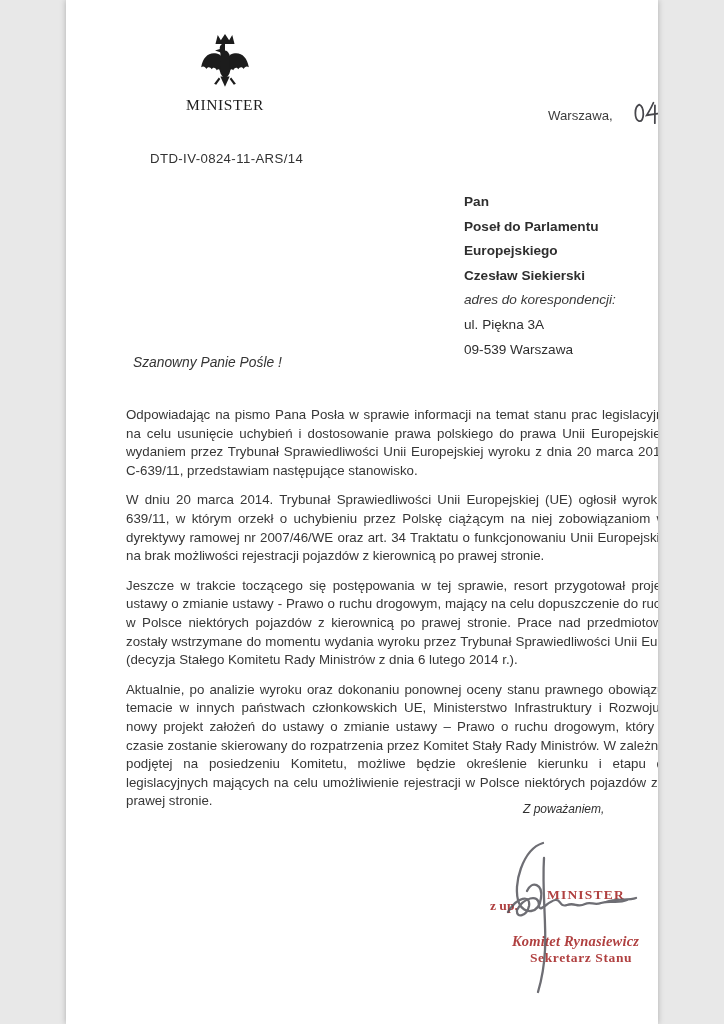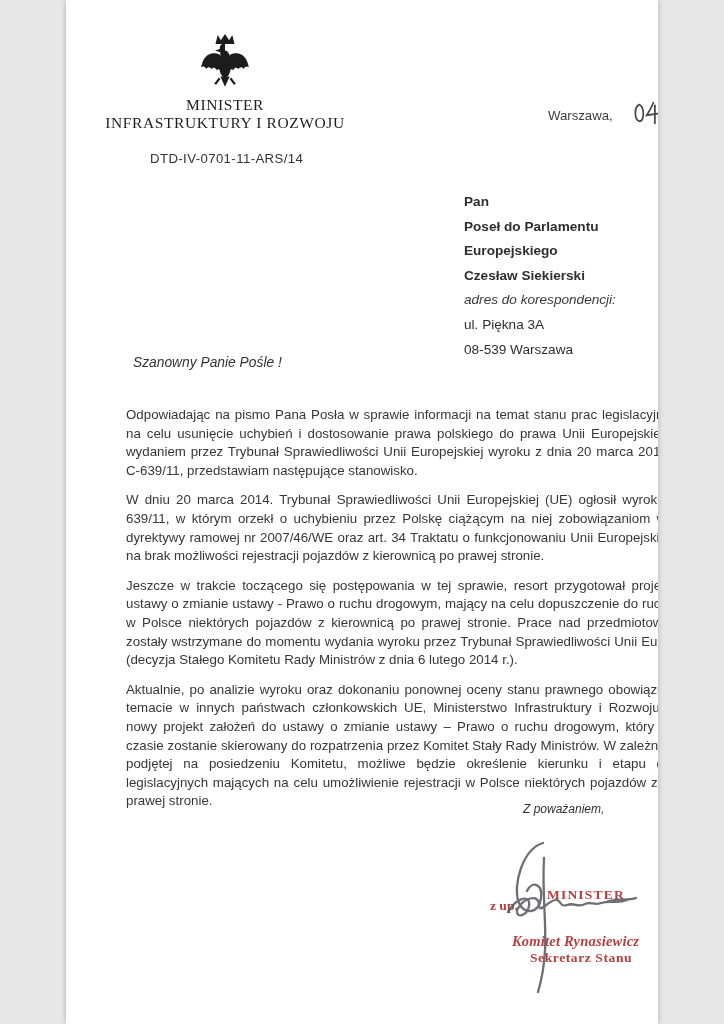--- a/index.html
+++ b/index.html
@@ -101,44 +101,43 @@
 
         <path d="M29,21 C38,17 45,22 47,33 c-2,-1.4 -4,-0.4 -5,1.8 c-1.2,-2.4 -4,-2.2 -5,0.2 c-1.2,-2.4 -4.2,-2 -5,1 c-1.4,-1.8 -3.6,-1.2 -4,1 l0,-14 z"></path>
 
         <path d="M19.5,42 l4.5,10 4.5,-10 z"></path>
 
         <path d="M18,43 l-4.5,6 2,1 4,-5.5 z"></path>
         <path d="M30,43 l4.5,6 -2,1 -4,-5.5 z"></path>
       </g>
     </svg>
     <p class="org-line first">MINISTER</p>
-    <p class="org-line">INFRASTRUKTURY I ROZWOJU</p>
   </div>
 
   <div class="date-line">
     <span>Warszawa,</span>
     <svg class="hand-day" viewBox="0 0 36 28" aria-hidden="true">
       <g fill="none" stroke="#47474c" stroke-width="2" stroke-linecap="round">
         <path d="M10,4 C4,6 3,20 8.5,22.5 C14.5,24.5 16,7 10,4 Z"></path>
         <path d="M26,3 C23,9 20,13 17.5,16.5 L30,15.5"></path>
         <path d="M27.5,6 L26,26"></path>
       </g>
     </svg>
     <span>czerwca 2014 r.</span>
   </div>
 
-  <div class="reference">DTD-IV-0701-11-ARS/14</div>
+  <div class="reference">DTD-IV-0824-11-ARS/14</div>
 
   <div class="recipient">
     <div class="b">Pan</div>
     <div class="b">Poseł do Parlamentu Europejskiego</div>
     <div class="b">Czesław Siekierski</div>
     <div class="i">adres do korespondencji:</div>
     <div>ul. Piękna 3A</div>
-    <div>08-539 Warszawa</div>
+    <div>09-539 Warszawa</div>
   </div>
 
   <div class="salutation">Szanowny Panie Pośle !</div>
 
   <div class="body-text">
     <p>Odpowiadając na pismo Pana Posła w sprawie informacji na temat stanu prac legislacyjnych mających na celu usunięcie uchybień i dostosowanie prawa polskiego do prawa Unii Europejskiej w związku z wydaniem przez Trybunał Sprawiedliwości Unii Europejskiej wyroku z dnia 20 marca 2014 r. w sprawie C-639/11, przedstawiam następujące stanowisko.</p>
     <p>W dniu 20 marca 2014. Trybunał Sprawiedliwości Unii Europejskiej (UE) ogłosił wyrok w sprawie C-639/11, w którym orzekł o uchybieniu przez Polskę ciążącym na niej zobowiązaniom wynikającym z dyrektywy ramowej nr 2007/46/WE oraz art. 34 Traktatu o funkcjonowaniu Unii Europejskiej, ze względu na brak możliwości rejestracji pojazdów z kierownicą po prawej stronie.</p>
     <p>Jeszcze w trakcie toczącego się postępowania w tej sprawie, resort przygotował projekt założeń do ustawy o zmianie ustawy - Prawo o ruchu drogowym, mający na celu dopuszczenie do ruchu drogowego w Polsce niektórych pojazdów z kierownicą po prawej stronie. Prace nad przedmiotowym projektem zostały wstrzymane do momentu wydania wyroku przez Trybunał Sprawiedliwości Unii Europejskiej (UE) (decyzja Stałego Komitetu Rady Ministrów z dnia 6 lutego 2014 r.).</p>
     <p>Aktualnie, po analizie wyroku oraz dokonaniu ponownej oceny stanu prawnego obowiązującego w tym temacie w innych państwach członkowskich UE, Ministerstwo Infrastruktury i Rozwoju przygotowuje nowy projekt założeń do ustawy o zmianie ustawy – Prawo o ruchu drogowym, który w najbliższym czasie zostanie skierowany do rozpatrzenia przez Komitet Stały Rady Ministrów. W zależności od decyzji podjętej na posiedzeniu Komitetu, możliwe będzie określenie kierunku i etapu dalszych prac legislacyjnych mających na celu umożliwienie rejestracji w Polsce niektórych pojazdów z kierownicą po prawej stronie.</p>
   </div>

